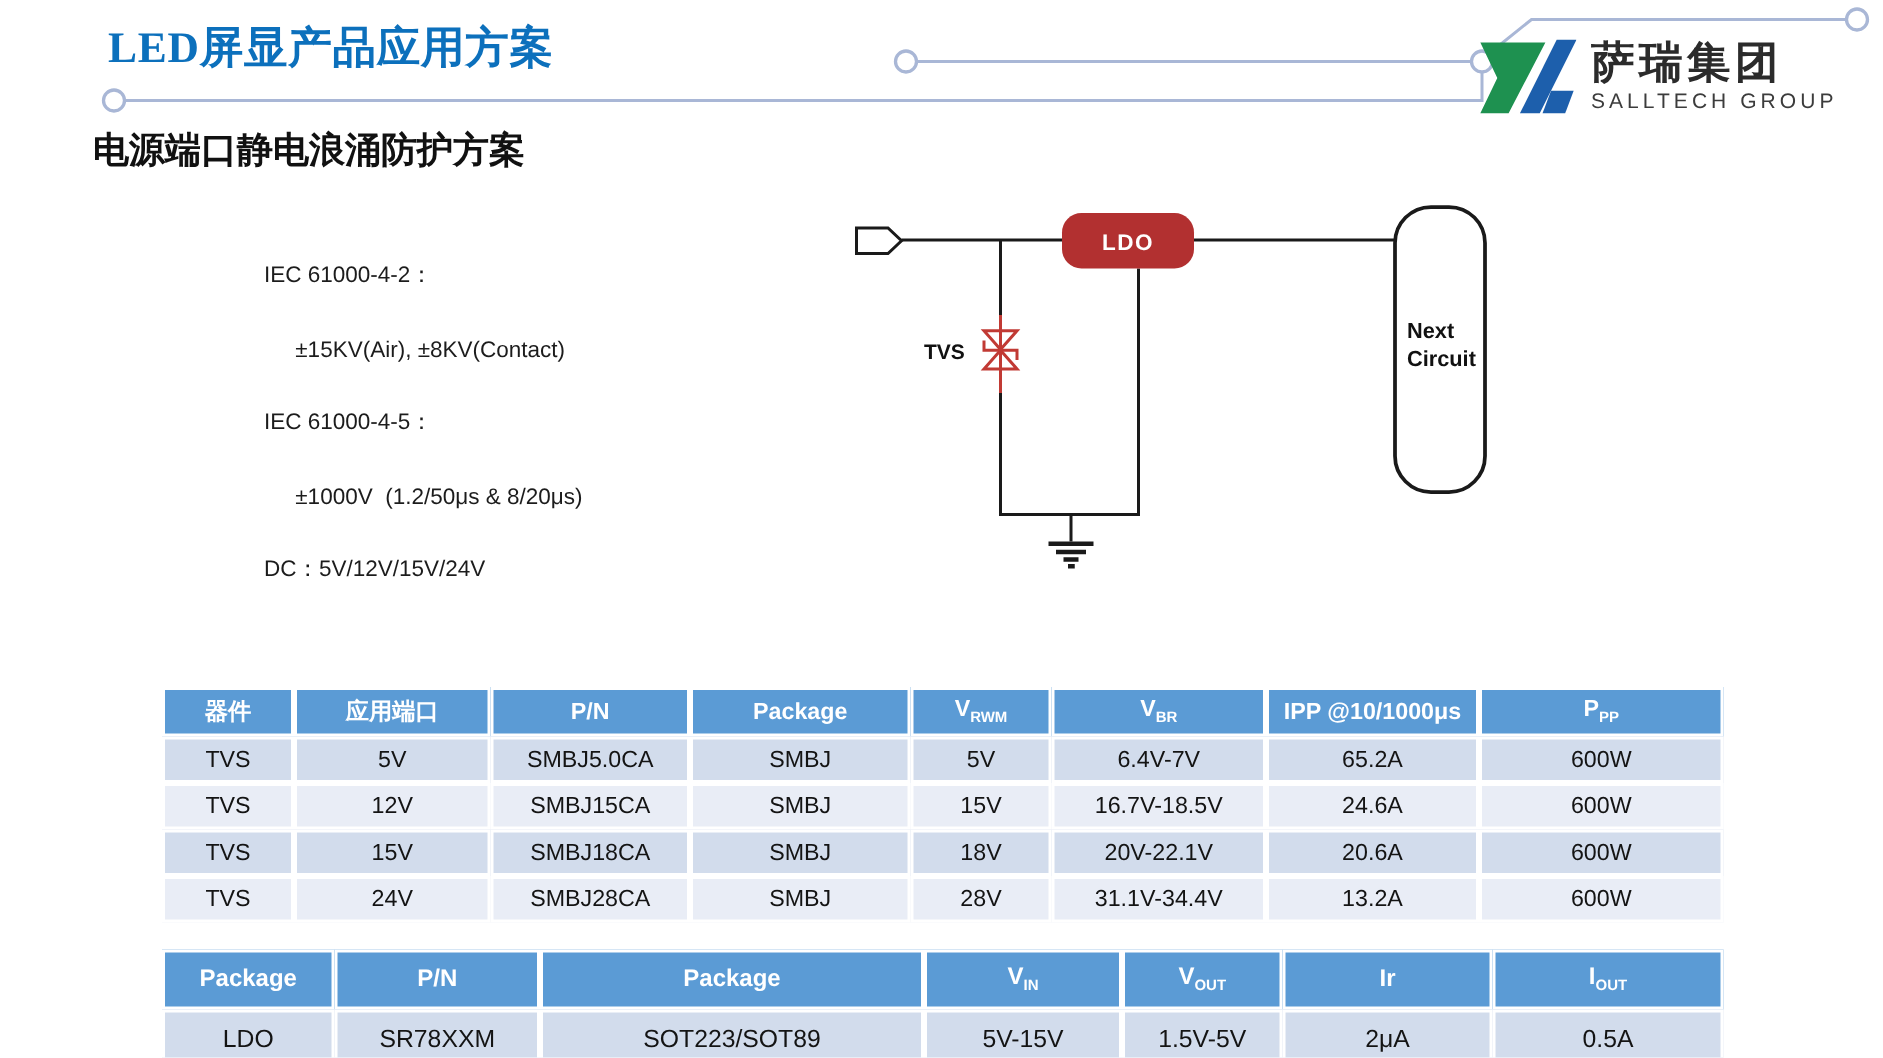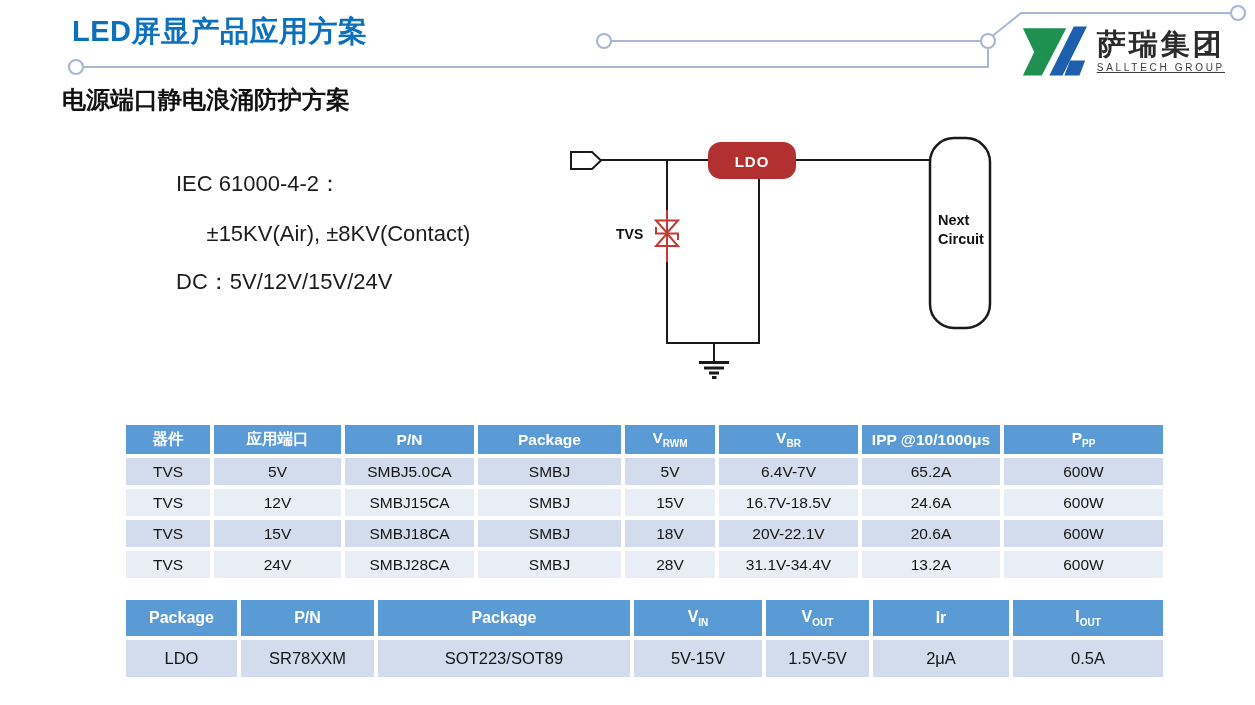--- a/index.html
+++ b/index.html
@@ -3,37 +3,37 @@
 <meta charset="utf-8">
 <style>
   html,body{margin:0;padding:0;}
   body{
     width:1255px;height:705px;background:#ffffff;overflow:hidden;position:relative;
     font-family:"Liberation Sans","DejaVu Sans",sans-serif;
     -webkit-font-smoothing:antialiased;
   }
   .title{
     position:absolute;left:72px;top:12px;
-    font-size:29px;font-weight:bold;color:var(--title-blue);letter-spacing:.5px;
+    font-size:29px;font-weight:bold;color:var(--title-blue);letter-spacing:.5px;font-family:Liberation Serif, serif;
   }
   .subtitle{
     position:absolute;left:62px;top:84px;
     font-size:24px;font-weight:bold;color:#111;
   }
   .deco{position:absolute;left:0;top:0;width:1255px;height:95px;}
   .logo{position:absolute;top:24px;right:30px;display:flex;align-items:center;gap:10px;}
   .logo-text{display:flex;flex-direction:column;}
   .logo-cn{font-size:29px;font-weight:bold;color:#2b2b2b;letter-spacing:3px;line-height:1.1;}
-  .logo-en{font-size:10px;font-weight:500;color:#3c3c3c;letter-spacing:2.7px;margin-top:1px;text-decoration:underline;}
-  .specs{position:absolute;left:176px;top:171px;font-size:22px;color:#1c1c1c;line-height:25px;}
+  .logo-en{font-size:14px;font-weight:500;color:#3c3c3c;letter-spacing:2.7px;margin-top:1px;}
+  .specs{position:absolute;left:176px;top:171px;font-size:15px;color:#1c1c1c;line-height:25px;}
   .specs p{margin:0 0 23px 0;white-space:pre-wrap;}
   .circuit{position:absolute;left:550px;top:118px;width:460px;height:275px;}
 
   table.tbl{
-    position:absolute;left:124px;border-collapse:separate;border-spacing:0;table-layout:fixed;
+    position:absolute;left:108px;border-collapse:separate;border-spacing:0;table-layout:fixed;margin-top:35px;
   }
   #tvs-table{top:423px;width:1041px;}
   #ldo-table{top:598px;width:1041px;}
   .tbl th,.tbl td{text-align:center;border:2px solid #fff;overflow:hidden;}
   .tbl th{
     background:var(--header-blue);color:#fff;font-weight:bold;font-size:15.5px;padding:4px 2px;
   }
   .tbl td{color:#141414;}
   #tvs-table td{font-size:15.5px;padding:4.5px 2px;}
   #ldo-table th{font-size:16px;padding:8px 2px;}
@@ -71,20 +71,22 @@
     <div class="logo-cn">萨瑞集团</div>
     <div class="logo-en">SALLTECH GROUP</div>
   </div>
 </div>
 
 <div class="subtitle">电源端口静电浪涌防护方案</div>
 
 <div class="specs">
   <p><span>IEC 61000-4-2：</span><br>
      <span>±15KV(Air), ±8KV(Contact)</span></p>
+  <p><span>IEC 61000-4-5：</span><br>
+     <span>±1000V  (1.2/50μs &amp; 8/20μs)</span></p>
   <p><span>DC：5V/12V/15V/24V</span></p>
 </div>
 
 <svg class="circuit" viewBox="550 118 460 275">
   <g style="stroke:var(--wire-black)" stroke-width="2" fill="none">
     <path d="M601,160 H708"></path>
     <path d="M667,160 V210"></path>
     <path d="M667,262 V343 H759 V179"></path>
     <path d="M796,160 H930"></path>
     <path d="M714,343 V361"></path>

